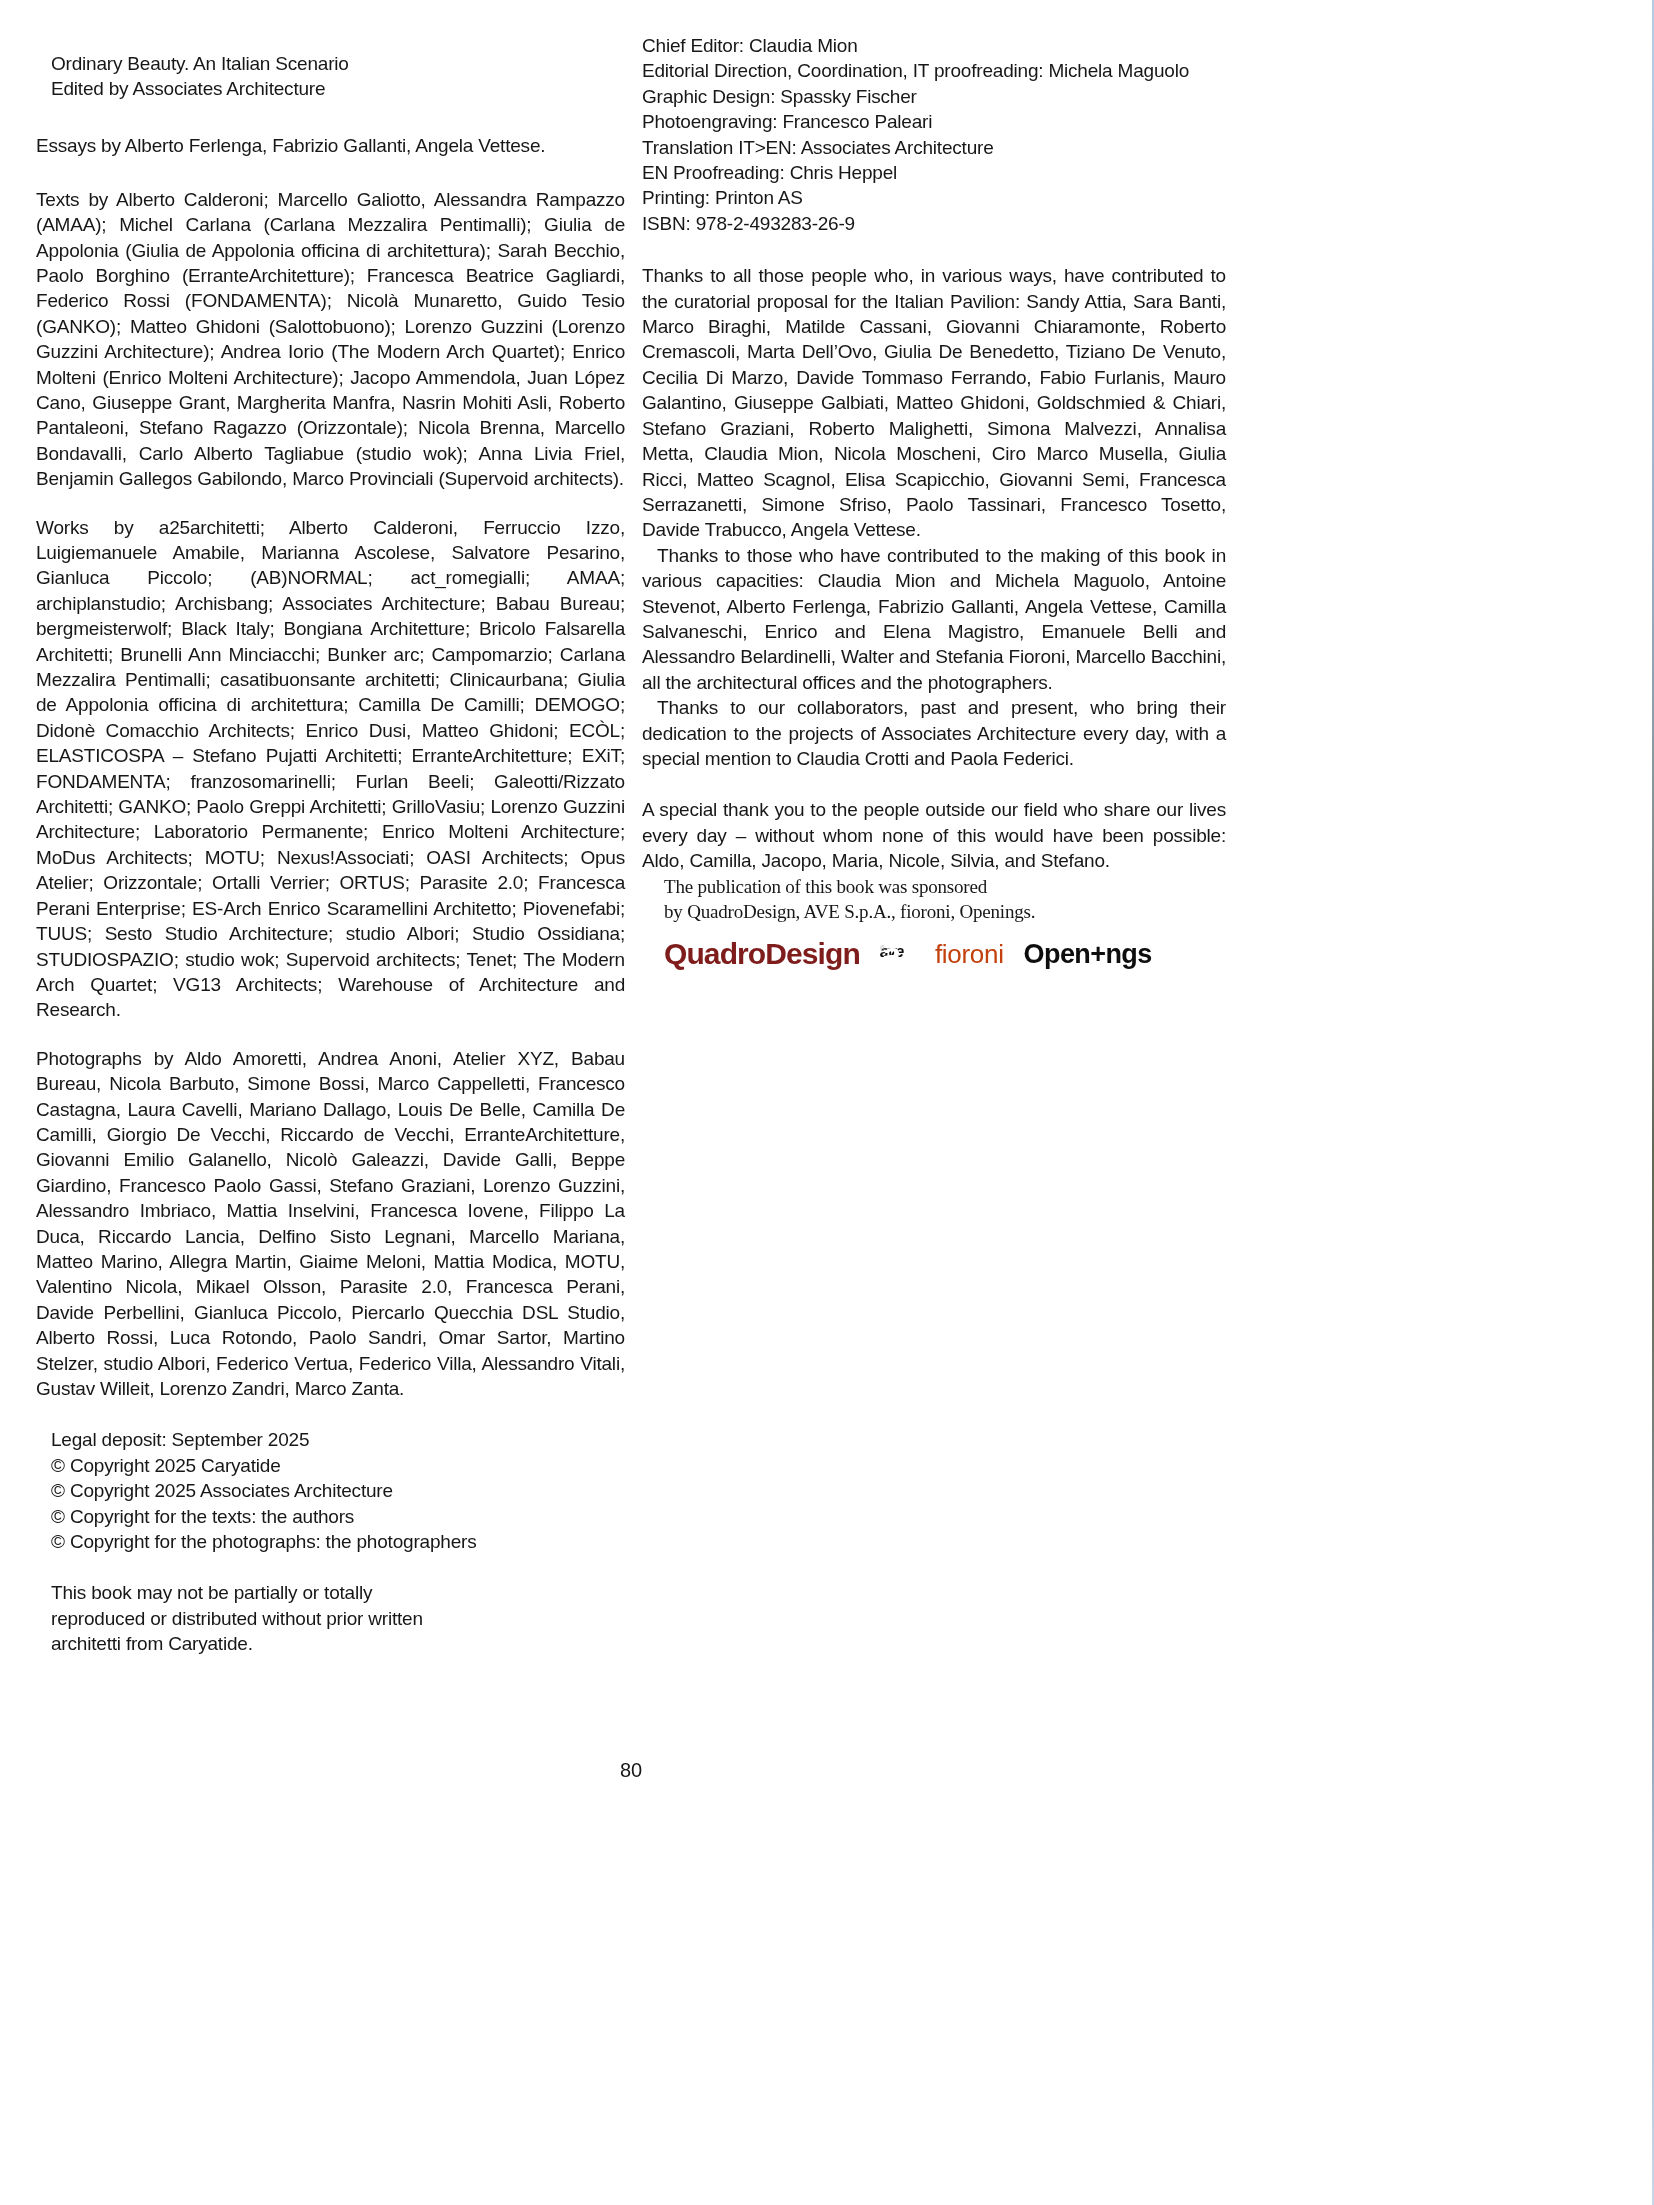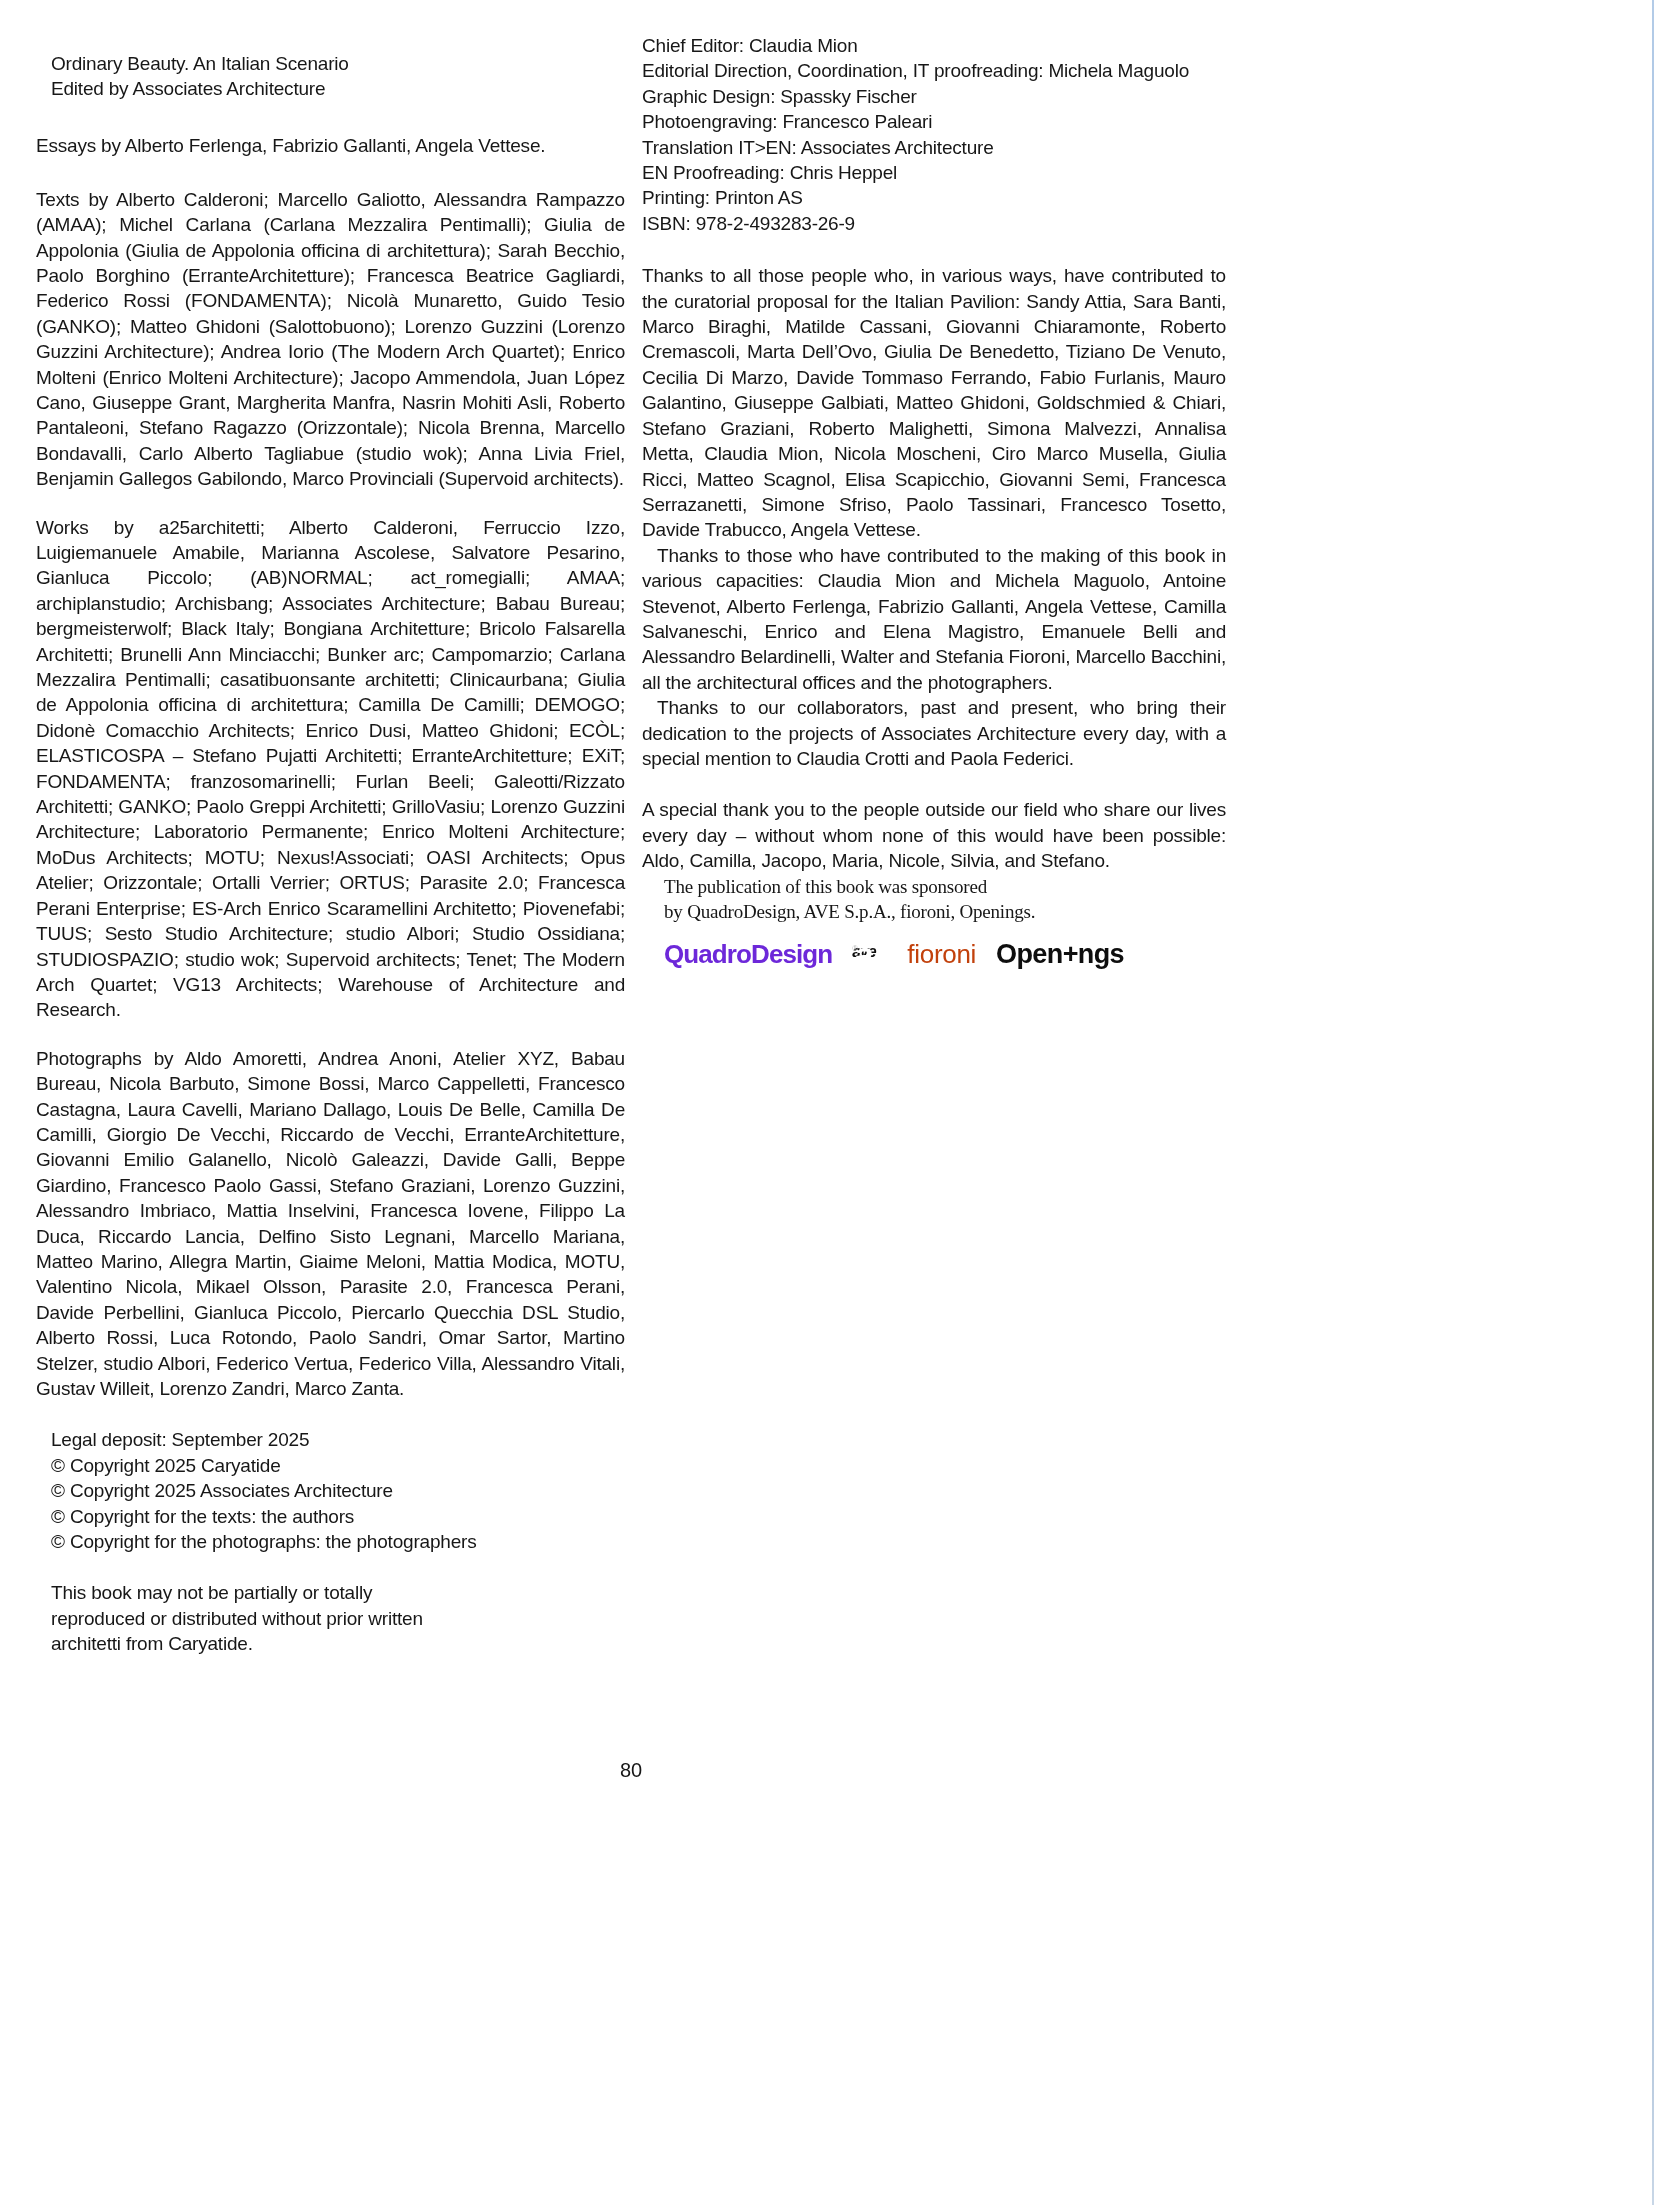--- a/index.html
+++ b/index.html
@@ -39,24 +39,24 @@
 
   .logos {
     margin-top: 15px;
     padding-left: 22px;
     display: flex;
     align-items: flex-start;
     gap: 20px;
   }
   .logo-quadro {
     font-weight: 700;
-    font-size: 26px;
+    font-size: 30px;
     line-height: 30px;
     letter-spacing: -0.9px;
-    color: #6d28d9;
+    color: #7f1d1d;
   }
   .logo-ave { position: relative; width: 35px; margin-top: -1.2px; }
   .logo-ave .box {
     width: 34px; height: 29px;
     background: #9a9a9a;
     border-radius: 2.9px;
     position: relative;
     overflow: visible;
   }
   .logo-ave .glyph {

